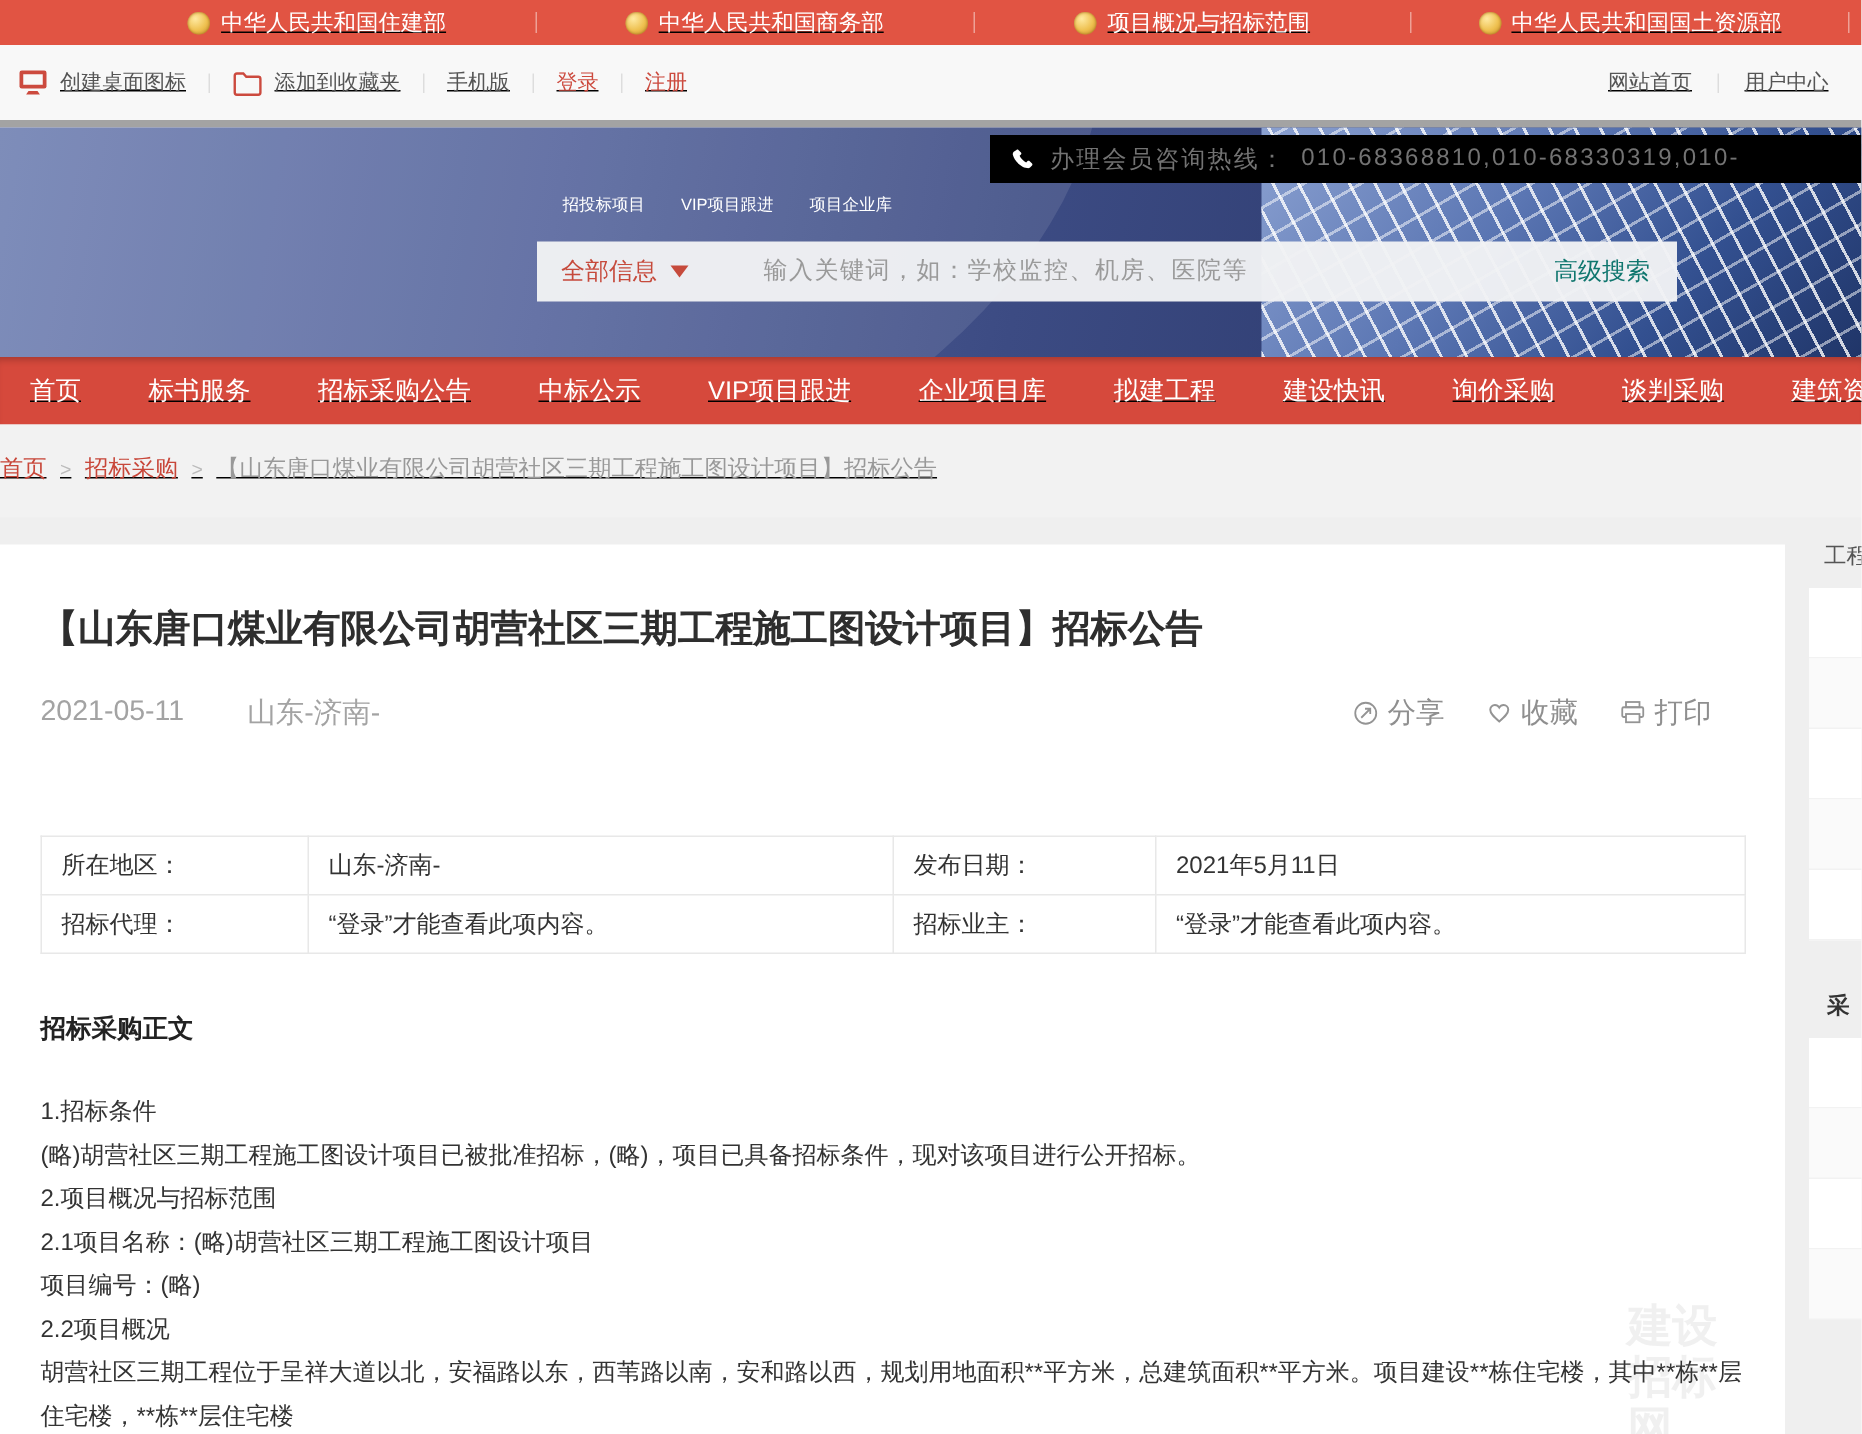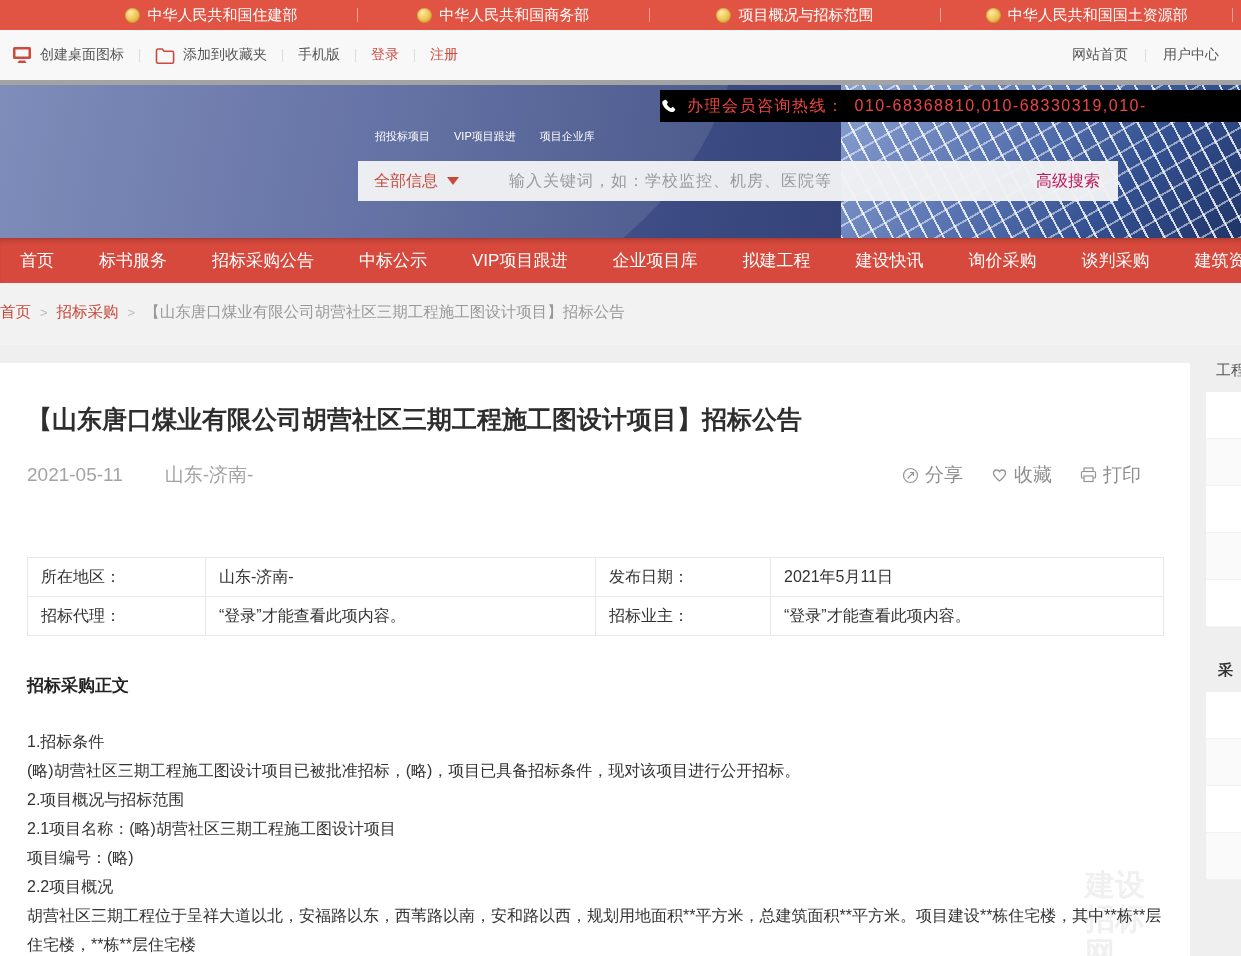--- a/index.html
+++ b/index.html
@@ -1,18 +1,18 @@
 <!DOCTYPE html>
 <html lang="zh"><head>
 <meta charset="utf-8">
 <style>
   html,body{margin:0;padding:0;}
   body{width:1241px;height:956px;overflow:hidden;background:#efefef;
        font-family:"Liberation Sans","DejaVu Sans",sans-serif;}
-  .page{position:relative;width:1241px;height:956px;overflow:hidden;}
+  .page{position:relative;width:1241px;height:956px;overflow:hidden;text-decoration:underline;}
 
   
   .gov-bar{height:30px;background:#e15443;display:flex;align-items:center;padding:0 8px 0 66px;}
   .gov-item{flex:1;display:flex;align-items:center;justify-content:center;gap:7px;color:#fff;
             font-size:15px;text-decoration:none;cursor:pointer;white-space:nowrap;}
   .emblem{display:inline-block;width:15px;height:15px;border-radius:50%;
           background:radial-gradient(circle at 35% 30%,#ffeaa2,#eec04f 55%,#c68f2b);
           box-shadow:inset 0 0 2px #a06a1a;}
   .gov-sep{width:1px;height:14px;background:rgba(255,255,255,.45);}
 
@@ -36,34 +36,34 @@
                      repeating-linear-gradient(-30deg,rgba(255,255,255,.5) 0 2px,rgba(255,255,255,0) 2px 19px),
                      linear-gradient(130deg,#8ba1d1 0%,#5b76b3 40%,#335090 70%,#203568 100%);}
   .logo-area{position:absolute;left:6px;top:30px;z-index:2;}
   .logo{font-size:47px;font-weight:bold;color:#ce2017;letter-spacing:2px;line-height:56px;
         text-shadow:-2px 0 #fff,2px 0 #fff,0 -2px #fff,0 2px #fff,-1px -1px #fff,1px 1px #fff,
                     1px -1px #fff,-1px 1px #fff,3px 4px 5px rgba(0,0,0,.45);}
   .logo .reg{font-size:15px;font-weight:normal;color:#fff;text-shadow:none;vertical-align:30px;
              margin-left:4px;letter-spacing:0;}
   .tagline{margin-top:9px;color:#fff;font-size:19px;letter-spacing:2.5px;}
   .hotline{position:absolute;left:660px;top:5px;height:32px;width:581px;background:#000;display:flex;
-           align-items:center;gap:10px;color:#ef4444;font-size:16px;letter-spacing:1.5px;
+           align-items:center;gap:10px;padding-left:13px;color:#737373;font-size:16px;letter-spacing:1.5px;
            white-space:nowrap;overflow:hidden;z-index:3;box-sizing:border-box;}
   .header-tabs{position:absolute;left:375px;top:44px;display:flex;gap:24px;color:#fff;font-size:11px;z-index:3;}
   .header-tab{cursor:pointer;white-space:nowrap;}
   .search-bar{position:absolute;left:358px;top:76px;width:760px;height:40px;z-index:3;
               background:rgba(241,242,244,.97);display:flex;align-items:center;box-sizing:border-box;}
   .search-cat{display:flex;align-items:center;gap:9px;color:#c64a3c;font-size:16px;margin-left:16px;
               cursor:pointer;white-space:nowrap;}
   .caret{width:0;height:0;border-left:6px solid transparent;border-right:6px solid transparent;
          border-top:8px solid #c64a3c;}
   .search-input{flex:1;border:none;outline:none;background:transparent;font-size:16px;color:#333;
                 padding-left:50px;font-family:inherit;min-width:0;}
   .search-input::placeholder{color:#9a9a9a;letter-spacing:1px;}
-  .advanced{color:#be185d;font-size:16px;margin-right:18px;white-space:nowrap;cursor:pointer;}
+  .advanced{color:#0f766e;font-size:16px;margin-right:18px;white-space:nowrap;cursor:pointer;}
   .search-btn{width:98px;height:50px;border:none;border-radius:25px;cursor:pointer;
               background:linear-gradient(#dab1a9 0%,#c5837a 100%);color:#fff;font-size:20px;
               letter-spacing:4px;padding-left:6px;font-family:inherit;box-shadow:0 2px 4px rgba(0,0,0,.25);}
 
   
   .nav{height:45px;background:#d6493c;display:flex;align-items:center;gap:45px;padding-left:20px;
        box-shadow:inset 0 5px 5px -3px rgba(0,0,0,.22);}
   .nav-link{color:#fff;font-size:17px;text-decoration:none;white-space:nowrap;cursor:pointer;}
 
   

